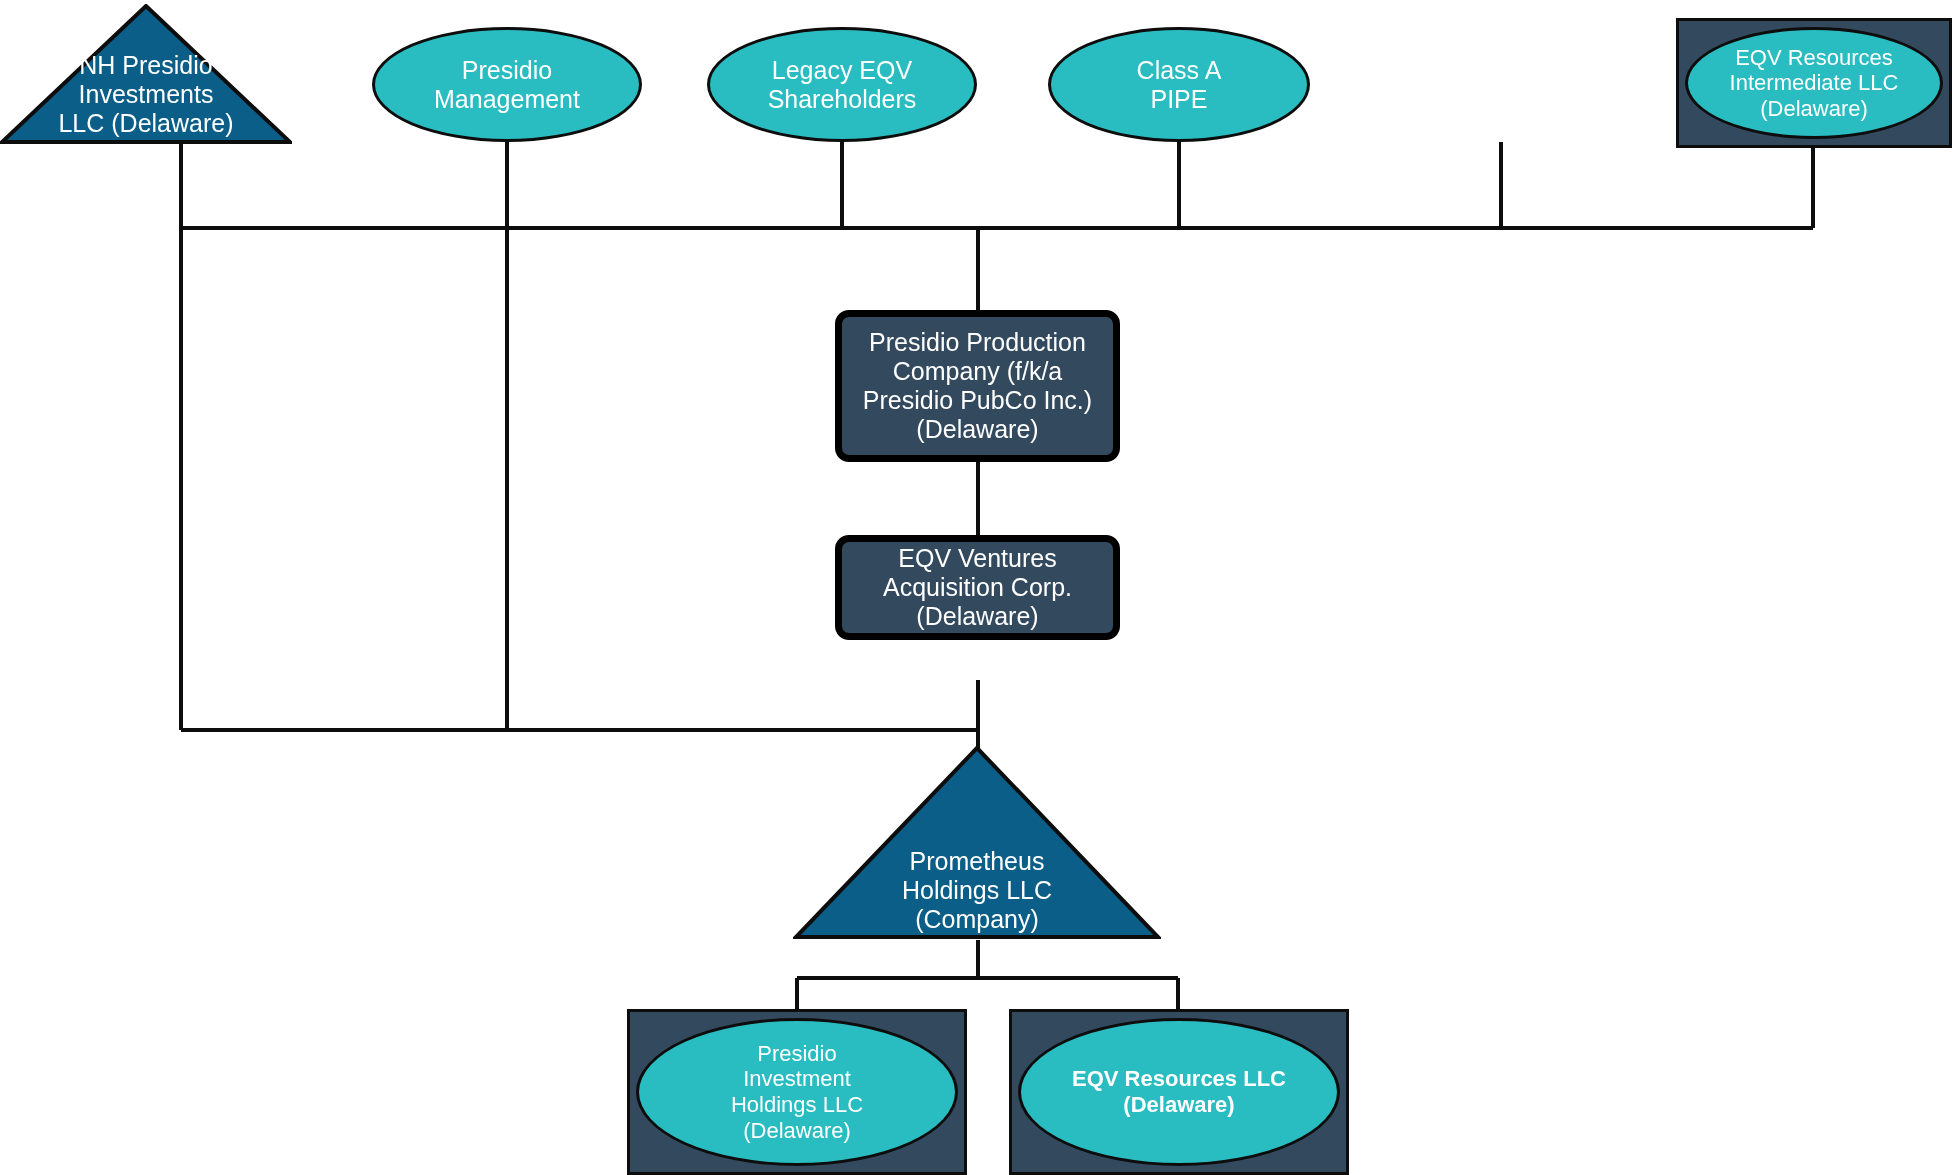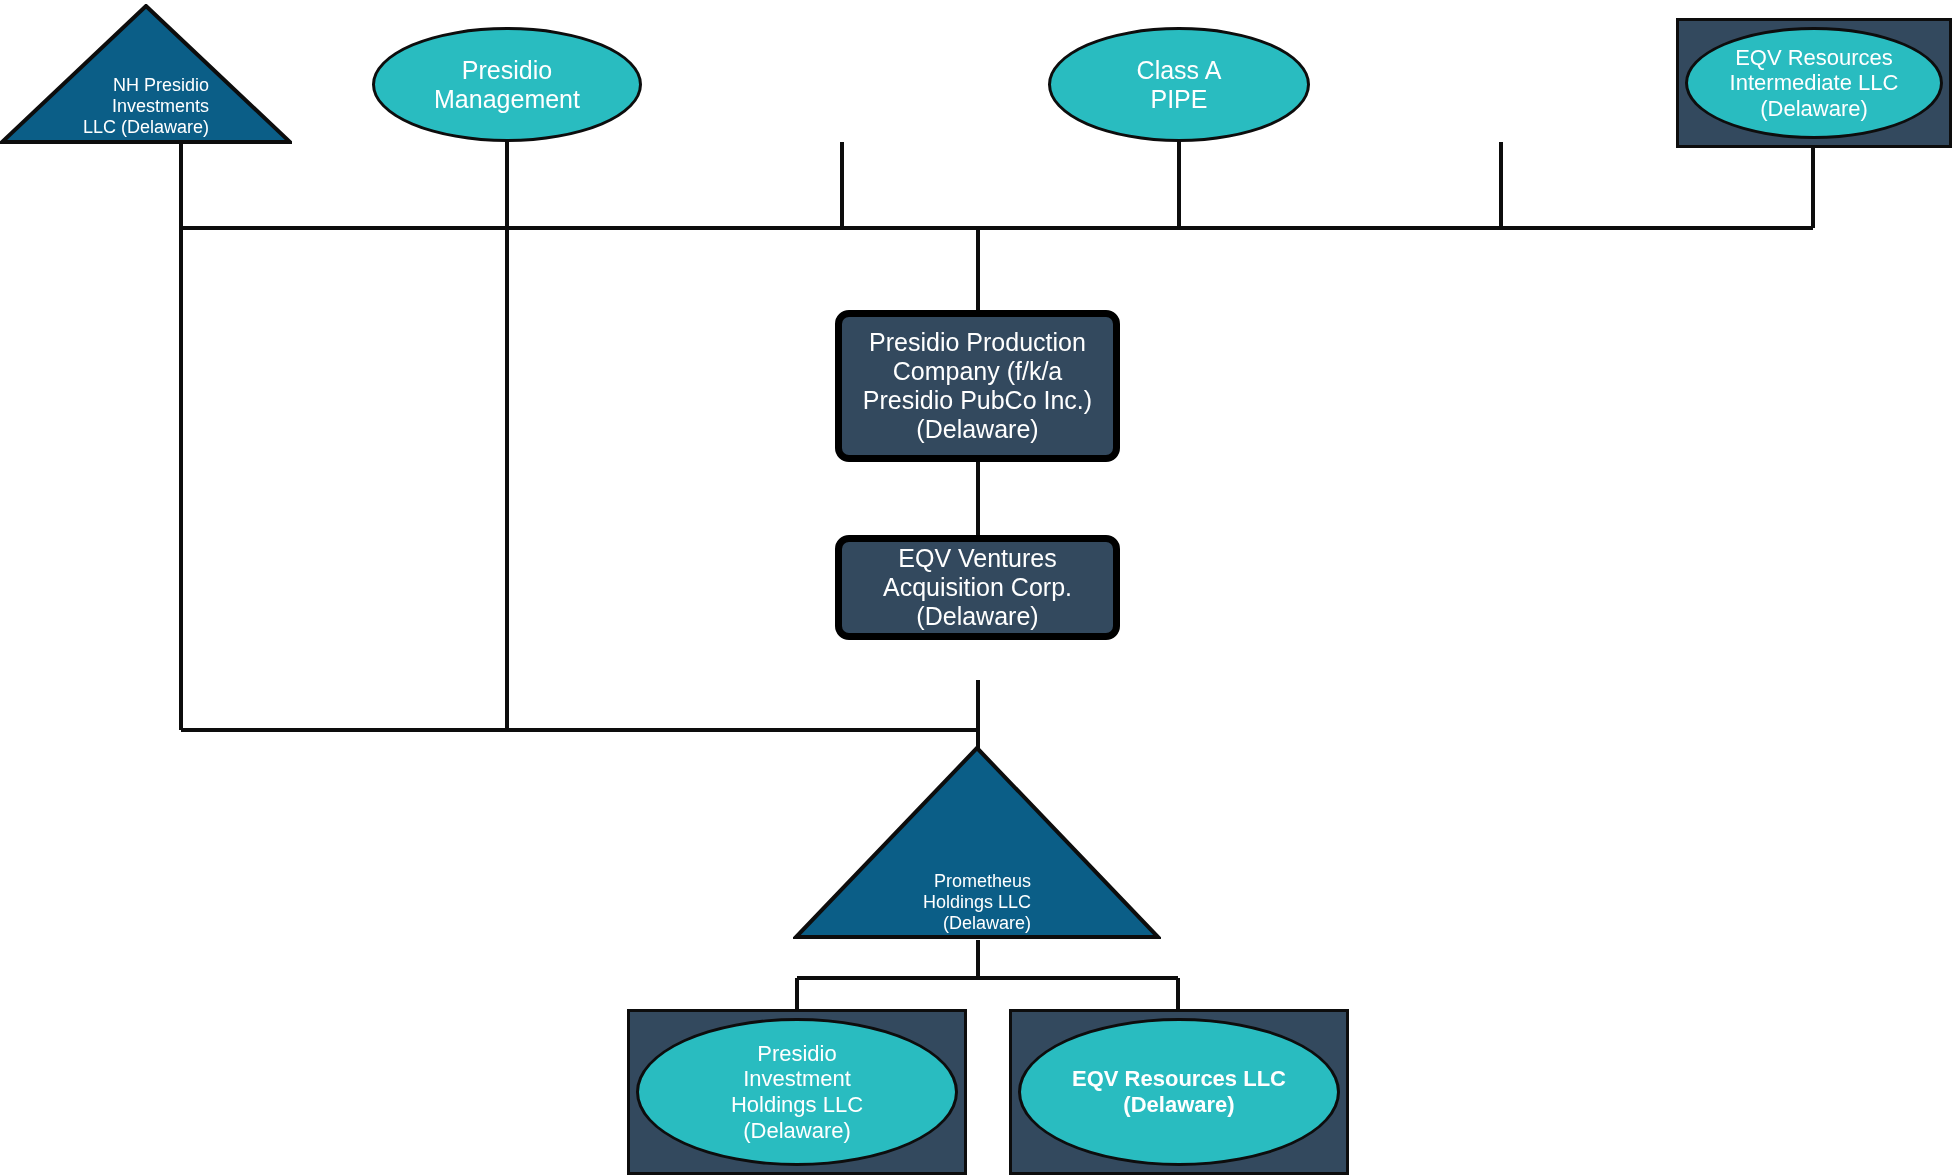--- a/index.html
+++ b/index.html
@@ -91,24 +91,24 @@
   .triangle .tri-shape {
     position: absolute;
     left: 0; top: 0;
     width: 100%;
     height: 100%;
   }
   .triangle .tri-label {
     position: relative;
     z-index: 2;
     color: #ffffff;
-    font-size: 18px;
+    font-size: 25px;
     line-height: 1.16;
     white-space: pre-line;
-    text-align: right;
+    text-align: center;
     padding-bottom: 6px;
   }
 </style>
 </head>
 <body>
 
 <div id="canvas">
 
   <svg id="edges" viewBox="0 0 1952 1175" width="1952" height="1175" xmlns="http://www.w3.org/2000/svg">
     <g stroke="#0d0d0d" stroke-width="4" fill="none" stroke-linecap="butt">
@@ -147,20 +147,24 @@
     <div class="tri-label">NH Presidio
 Investments
 LLC (Delaware)</div>
   </div>
 
   <div class="node ellipse" style="left:372px; top:27px; width:270px; height:115px;">
     <span>Presidio
 Management</span>
   </div>
 
+  <div class="node ellipse" style="left:707px; top:27px; width:270px; height:115px;">
+    <span>Legacy EQV
+Shareholders</span>
+  </div>
 
   <div class="node ellipse" style="left:1048px; top:27px; width:262px; height:115px;">
     <span>Class A
 PIPE</span>
   </div>
 
 
   <div class="node framed" style="left:1676px; top:18px; width:276px; height:130px;">
     <div class="inner-ellipse">
       <span>EQV Resources
@@ -181,21 +185,21 @@
 Acquisition Corp.
 (Delaware)</span>
   </div>
 
   <div class="node triangle" style="left:793px; top:745px; width:368px; height:195px;">
     <svg class="tri-shape" viewBox="0 0 368 195" preserveAspectRatio="none" xmlns="http://www.w3.org/2000/svg">
       <polygon points="184,3 365,192 3,192" fill="#0b5e87" stroke="#0d0d0d" stroke-width="4"></polygon>
     </svg>
     <div class="tri-label">Prometheus
 Holdings LLC
-(Delaware)</div>
+(Company)</div>
   </div>
 
   <div class="node framed" style="left:627px; top:1009px; width:340px; height:166px;">
     <div class="inner-ellipse">
       <span>Presidio
 Investment
 Holdings LLC
 (Delaware)</span>
     </div>
   </div>

